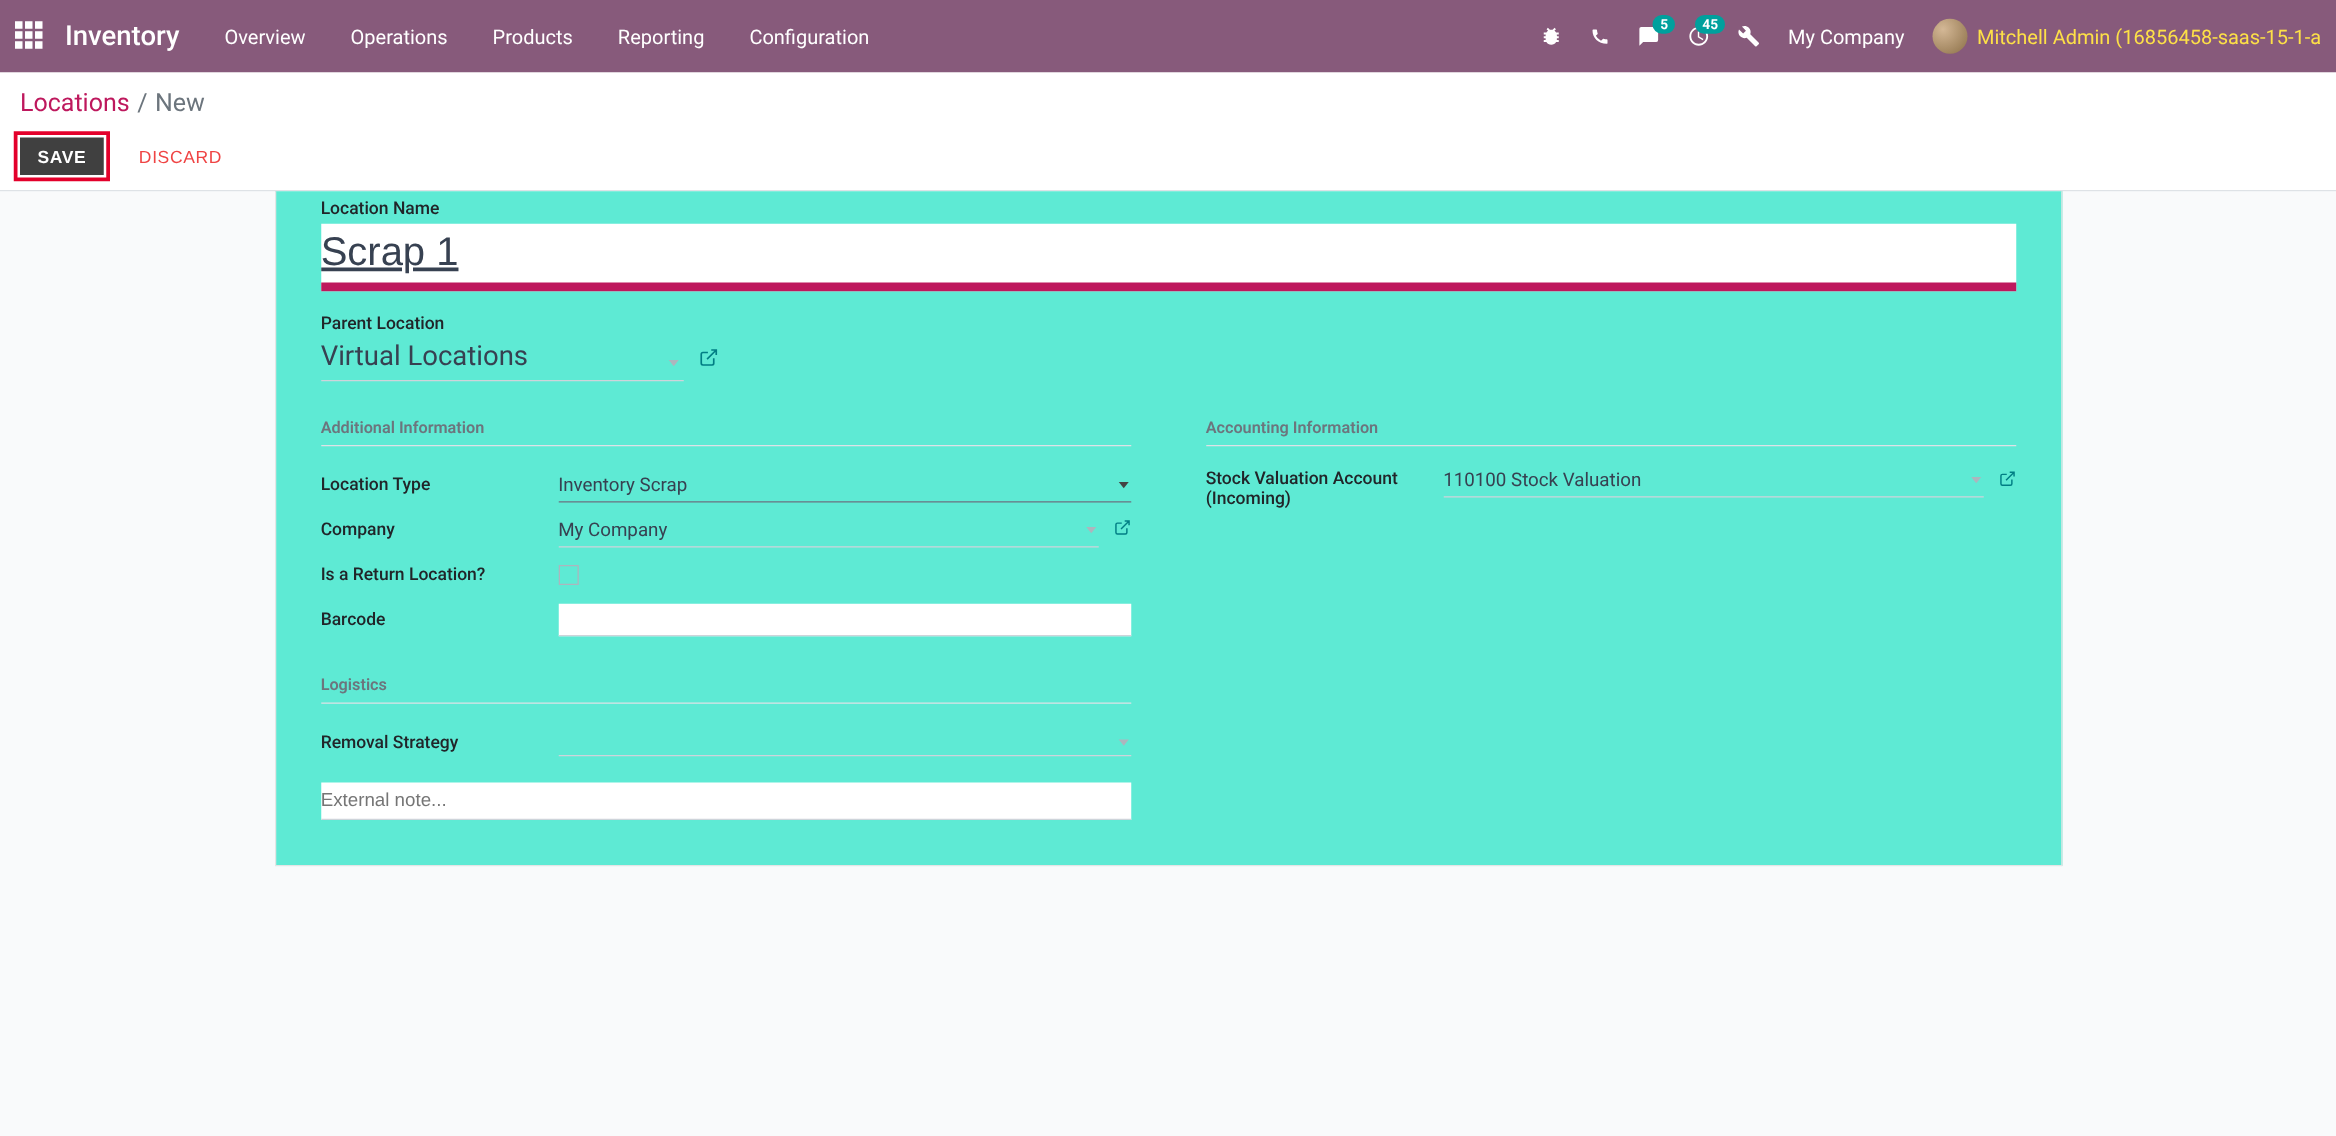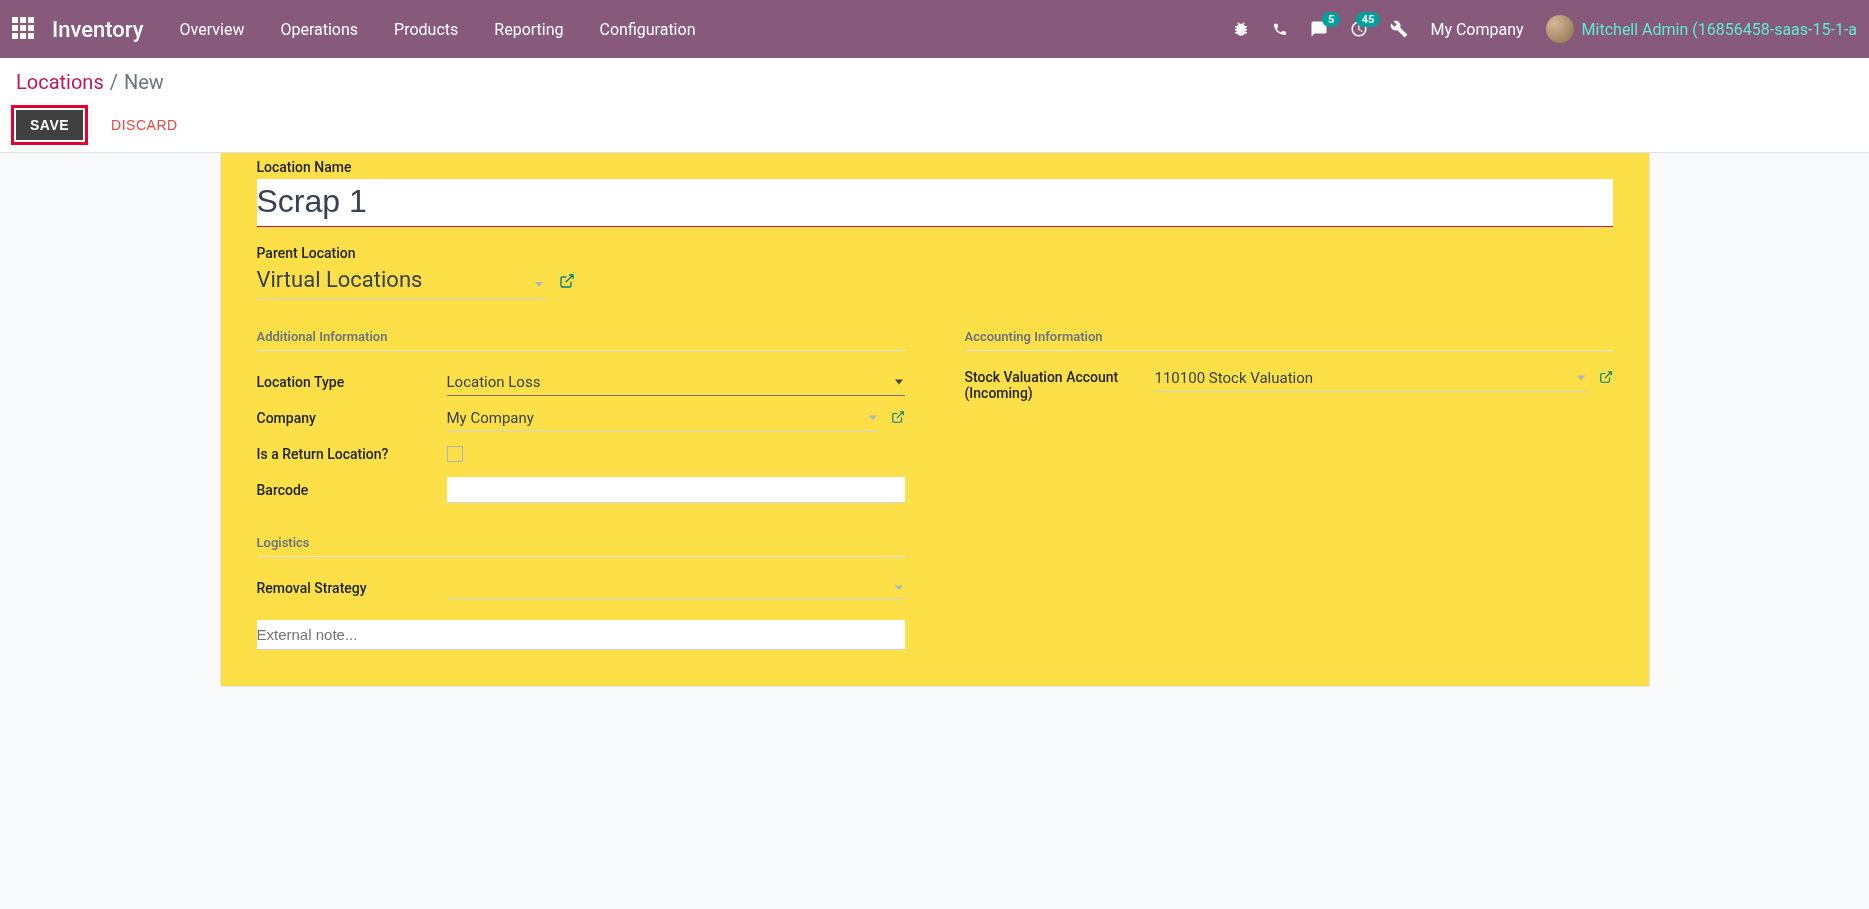--- a/index.html
+++ b/index.html
@@ -9,35 +9,35 @@
 .topnav .apps-icon { width: 24px; height: 24px; display: grid; grid-template-columns: repeat(3,6px); grid-template-rows: repeat(3,6px); gap: 2px; cursor: pointer; margin-right: 16px; }
 .topnav .apps-icon span { background: #fff; width: 6px; height: 6px; }
 .topnav .brand { font-size: 22px; font-weight: 500; color: #fff; margin-right: 36px; }
 .topnav .menu { display: flex; gap: 36px; flex: 1; }
 .topnav .menu-item { color: #fff; font-size: 16px; cursor: pointer; }
 .topnav .right { display: flex; align-items: center; gap: 22px; }
 .topnav .icon-btn { color: #fff; cursor: pointer; display: flex; align-items: center; position: relative; }
 .topnav .badge { position: absolute; top: -8px; right: -12px; background: #00a09d; color: #fff; font-size: 11px; font-weight: 700; padding: 1px 6px; border-radius: 10px; }
 .topnav .company-name { color: #fff; font-size: 16px; }
 .topnav .avatar { width: 28px; height: 28px; border-radius: 50%; background: radial-gradient(circle at 30% 30%, #d4b896, #8b6f47); margin-right: 8px; }
-.topnav .user-label { color: #5eead4; font-size: 16px; white-space: nowrap; overflow: hidden; }
+.topnav .user-label { color: #fde047; font-size: 16px; white-space: nowrap; overflow: hidden; }
 
 .subheader { background: #fff; padding: 12px 16px 12px 16px; border-bottom: 1px solid #dee2e6; }
 .breadcrumb { font-size: 20px; margin-bottom: 16px; }
 .breadcrumb a { color: #be185d; text-decoration: none; }
 .breadcrumb .sep { color: #6c757d; margin: 0 6px; }
 .breadcrumb .current { color: #6c757d; }
 .action-row { display: flex; gap: 14px; align-items: center; }
 .btn-save { background: #404040; color: #fff; border: none; padding: 7px 14px; font-size: 14px; font-weight: 600; cursor: pointer; letter-spacing: 0.5px; }
 .btn-discard { background: transparent; color: #ef4444; border: none; padding: 7px 14px; font-size: 14px; font-weight: 500; cursor: pointer; letter-spacing: 0.5px; }
 .highlight-red { outline: 3px solid #e3002b; outline-offset: 2px; }
 
-.sheet { background: #fde047; max-width: 1430px; margin: 0 auto; padding: 6px 36px 36px 36px; border-left: 1px solid #e5e5e5; border-right: 1px solid #e5e5e5; border-bottom: 1px solid #e5e5e5; }
+.sheet { background: #5eead4; max-width: 1430px; margin: 0 auto; padding: 6px 36px 36px 36px; border-left: 1px solid #e5e5e5; border-right: 1px solid #e5e5e5; border-bottom: 1px solid #e5e5e5; }
 .field-label { color: #212529; font-size: 14px; font-weight: 500; margin-bottom: 4px; }
-.big-input { width: 100%; font-size: 32px; color: #374151; border: none; border-bottom: 1px solid #be185d; padding: 4px 0 6px 0; outline: none; }
+.big-input { width: 100%; font-size: 32px; color: #374151; border: none; border-bottom: 7px solid #be185d; padding: 4px 0 6px 0; outline: none; text-decoration: underline; }
 .field-block { margin-bottom: 18px; }
 .m2o-input { display: flex; align-items: center; gap: 12px; }
 .m2o-input .select-wrap { position: relative; min-width: 290px; }
 .m2o-input .select-text { font-size: 22px; color: #374151; border-bottom: 1px solid #ced4da; padding: 2px 20px 6px 0; cursor: pointer; }
 .m2o-input .caret { position: absolute; right: 4px; bottom: 12px; width: 0; height: 0; border-left: 4px solid transparent; border-right: 4px solid transparent; border-top: 5px solid #adb5bd; }
 .ext-link { color: #017e84; cursor: pointer; }
 
 .cols { display: flex; gap: 60px; margin-top: 30px; justify-content: space-between; }
 .col { flex: 1; min-width: 0; }
 .section-title { color: #6c757d; font-size: 13px; font-weight: 600; border-bottom: 1px solid #dee2e6; padding-bottom: 6px; margin-bottom: 14px; }
@@ -147,21 +147,21 @@
   </div>
 
   <div class="cols">
     <div class="col">
       <div class="section-title">Additional Information</div>
 
       <div class="form-row">
         <div class="lbl">Location Type</div>
         <div class="val">
           <div class="select-field">
-            <span>Location Loss</span>
+            <span>Inventory Scrap</span>
             <span class="scaret"></span>
           </div>
         </div>
       </div>
 
       <div class="form-row">
         <div class="lbl">Company</div>
         <div class="val">
           <div class="select-field light">
             <span>My Company</span>

